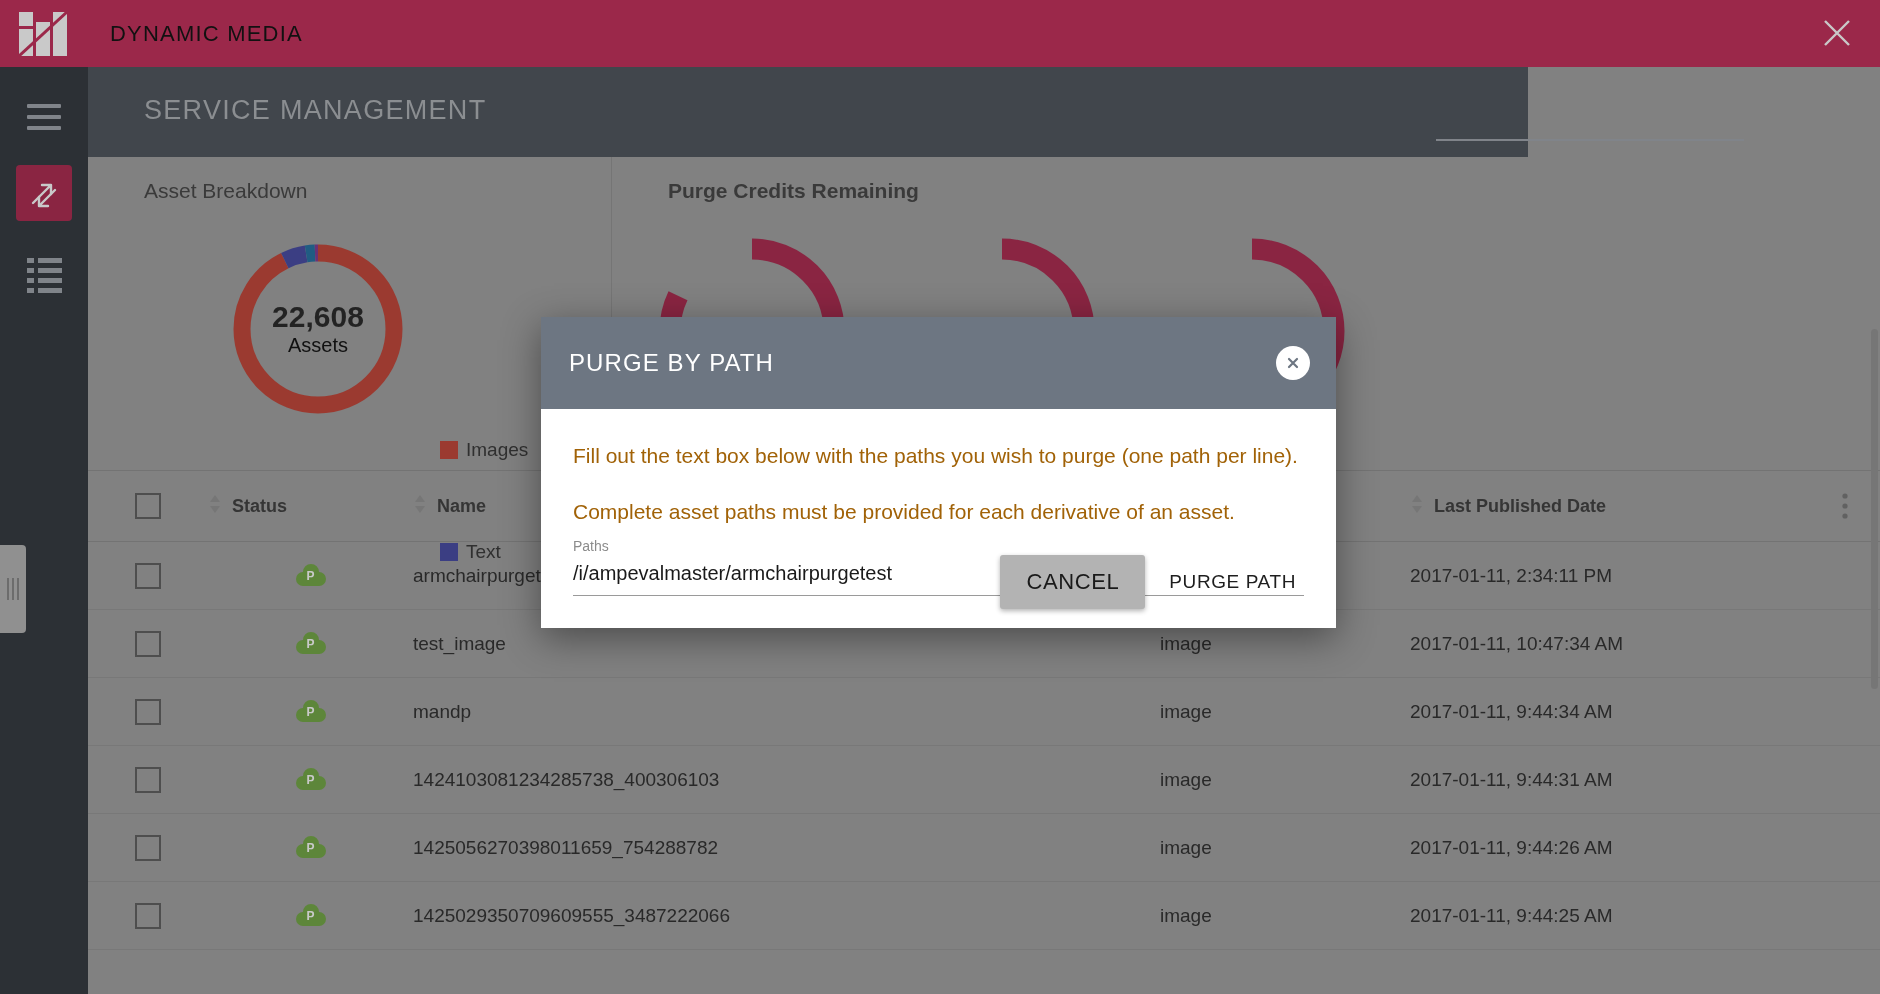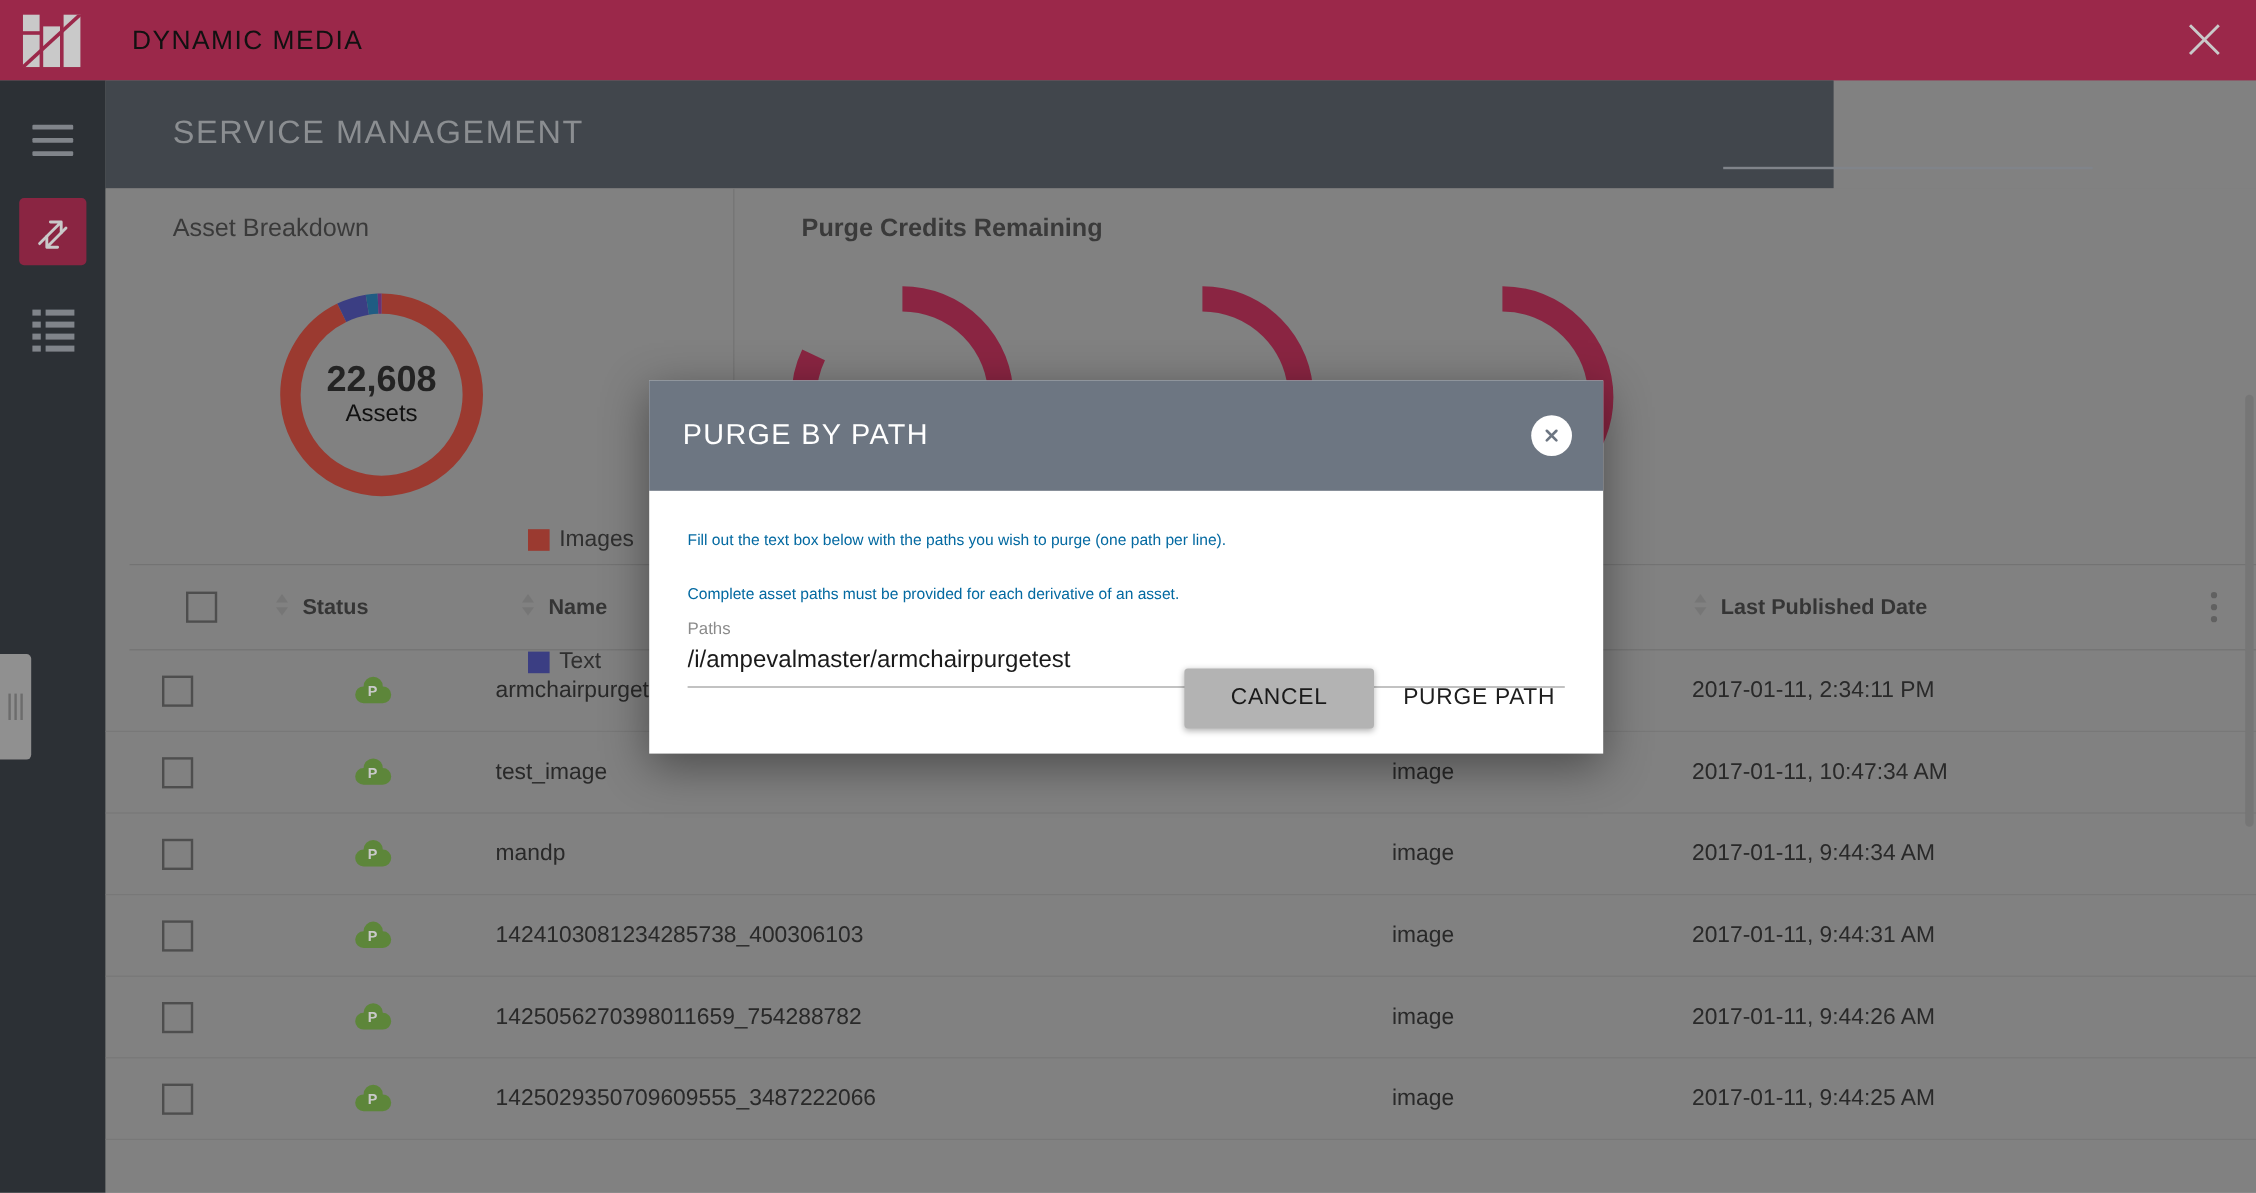--- a/index.html
+++ b/index.html
@@ -111,21 +111,21 @@
 
   
   .gauges { position: absolute; left: 40px; top: 74px; display: flex; }
   .gauge { width: 200px; height: 200px; margin-right: 50px; position: relative; }
 
   
   .table { position: absolute; top: 313px; left: 0; width: 1792px; }
   .thead {
     height: 72px; background: #9b9b9b;
     border-top: 1px solid #888; border-bottom: 1px solid #888;
-    display: flex; align-items: center; position: relative; margin-left: 20px;
+    display: flex; align-items: center; position: relative;
   }
   .th {
     font-size: 18px; font-weight: bold; color: #333;
     display: flex; align-items: center;
   }
   .sortico { width: 14px; margin-right: 10px; display: inline-block; }
   .col-chk { width: 120px; display: flex; justify-content: center; }
   .col-status { width: 205px; }
   .col-name { flex: 1 1 auto; }
   .col-format { width: 250px; }
@@ -167,21 +167,21 @@
   }
   .modal-title {
     color: #ffffff; font-size: 24px; letter-spacing: 1.1px; margin-left: 28px;
   }
   .modal-close {
     position: absolute; right: 26px; top: 29px; width: 34px; height: 34px;
     border-radius: 50%; background: #ffffff; cursor: pointer;
     display: flex; align-items: center; justify-content: center;
   }
   .modal-body { padding: 32px 32px 0 32px; }
-  .modal-p { font-size: 13px; color: #0369a1; line-height: 1.45; }
+  .modal-p { font-size: 21px; color: #a16207; line-height: 1.45; }
   .modal-p + .modal-p { margin-top: 26px; }
   .field { margin-top: 10px; }
   .field-label { font-size: 14px; color: #8b8b8b; }
   .field-input {
     width: 100%; border: none; border-bottom: 1px solid #9a9a9a;
     font-family: "Liberation Sans", sans-serif;
     font-size: 20px; color: #1a1a1a; padding: 8px 0 10px 0;
     background: transparent; outline: none;
   }
   .modal-actions {
@@ -190,22 +190,22 @@
   }
   .btn-flat {
     background: transparent; border: none; cursor: pointer;
     font-family: "Liberation Sans", sans-serif;
     font-size: 19px; letter-spacing: 0.6px; color: #1e1e1e; padding: 12px 14px;
   }
   .spacer { flex: 1 1 auto; }
   .btn-cancel {
     background: #b3b3b3; border: none; cursor: pointer;
     font-family: "Liberation Sans", sans-serif;
-    font-size: 19px; letter-spacing: 0.6px; color: #1a1a1a;
-    padding: 14px 39px; border-radius: 3px;
+    font-size: 22px; letter-spacing: 0.6px; color: #1a1a1a;
+    padding: 14px 26px; border-radius: 3px;
     box-shadow: 0 2px 5px rgba(0,0,0,0.3);
   }
 </style>
 </head>
 <body>
 
 <div class="app">
 
   <div class="brandbar">
     <div class="logo-box">

